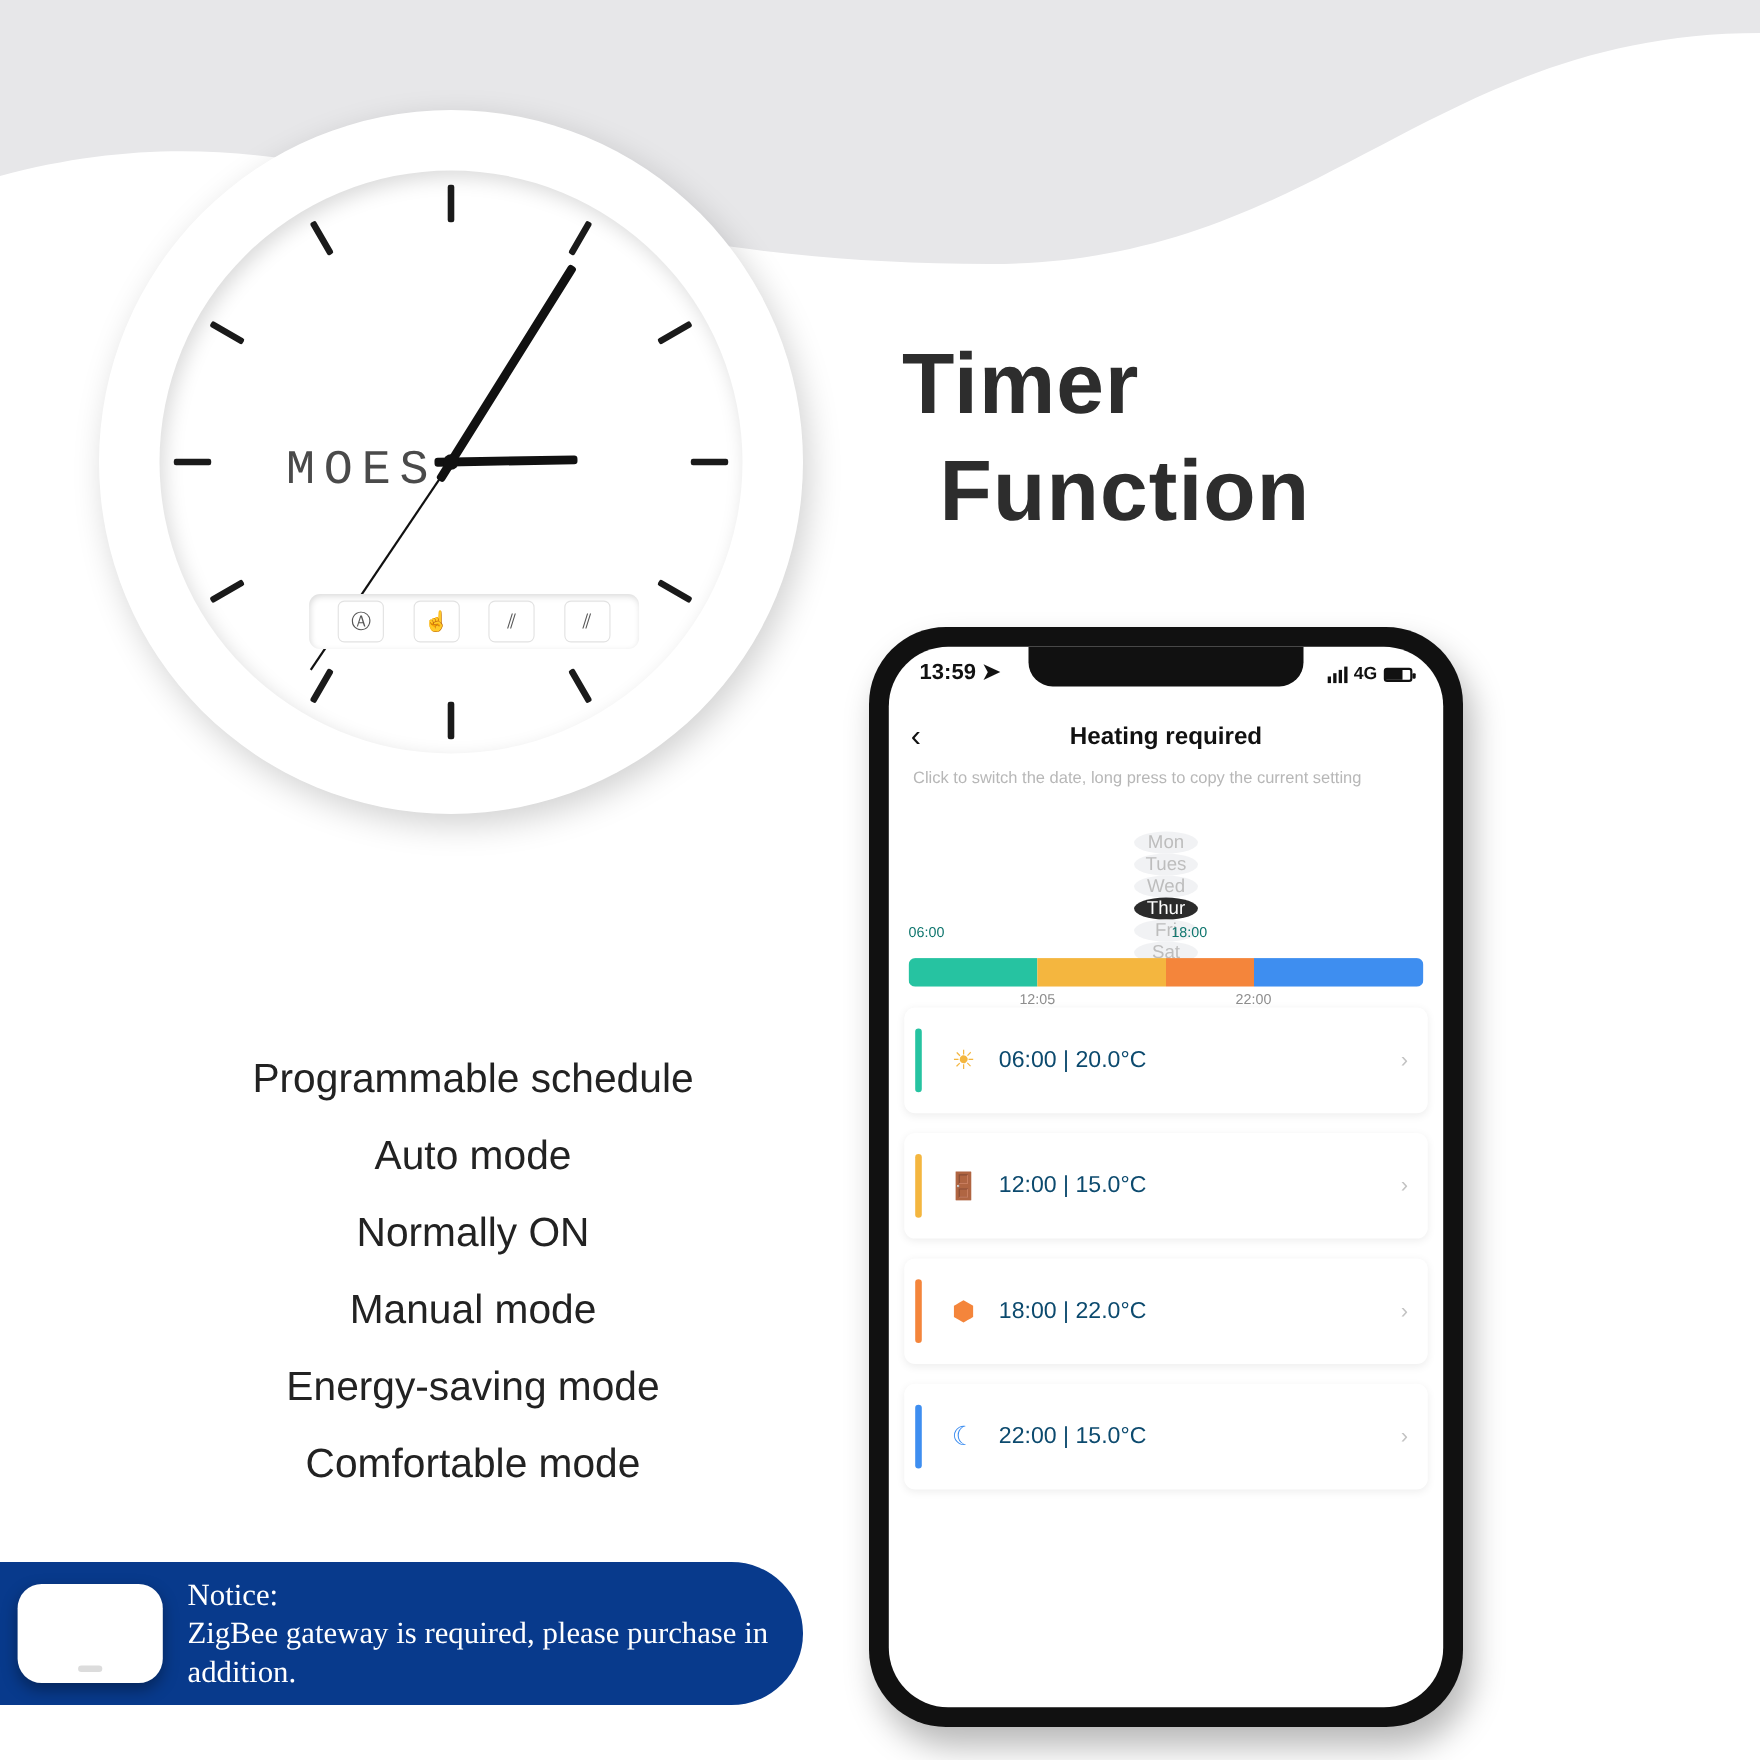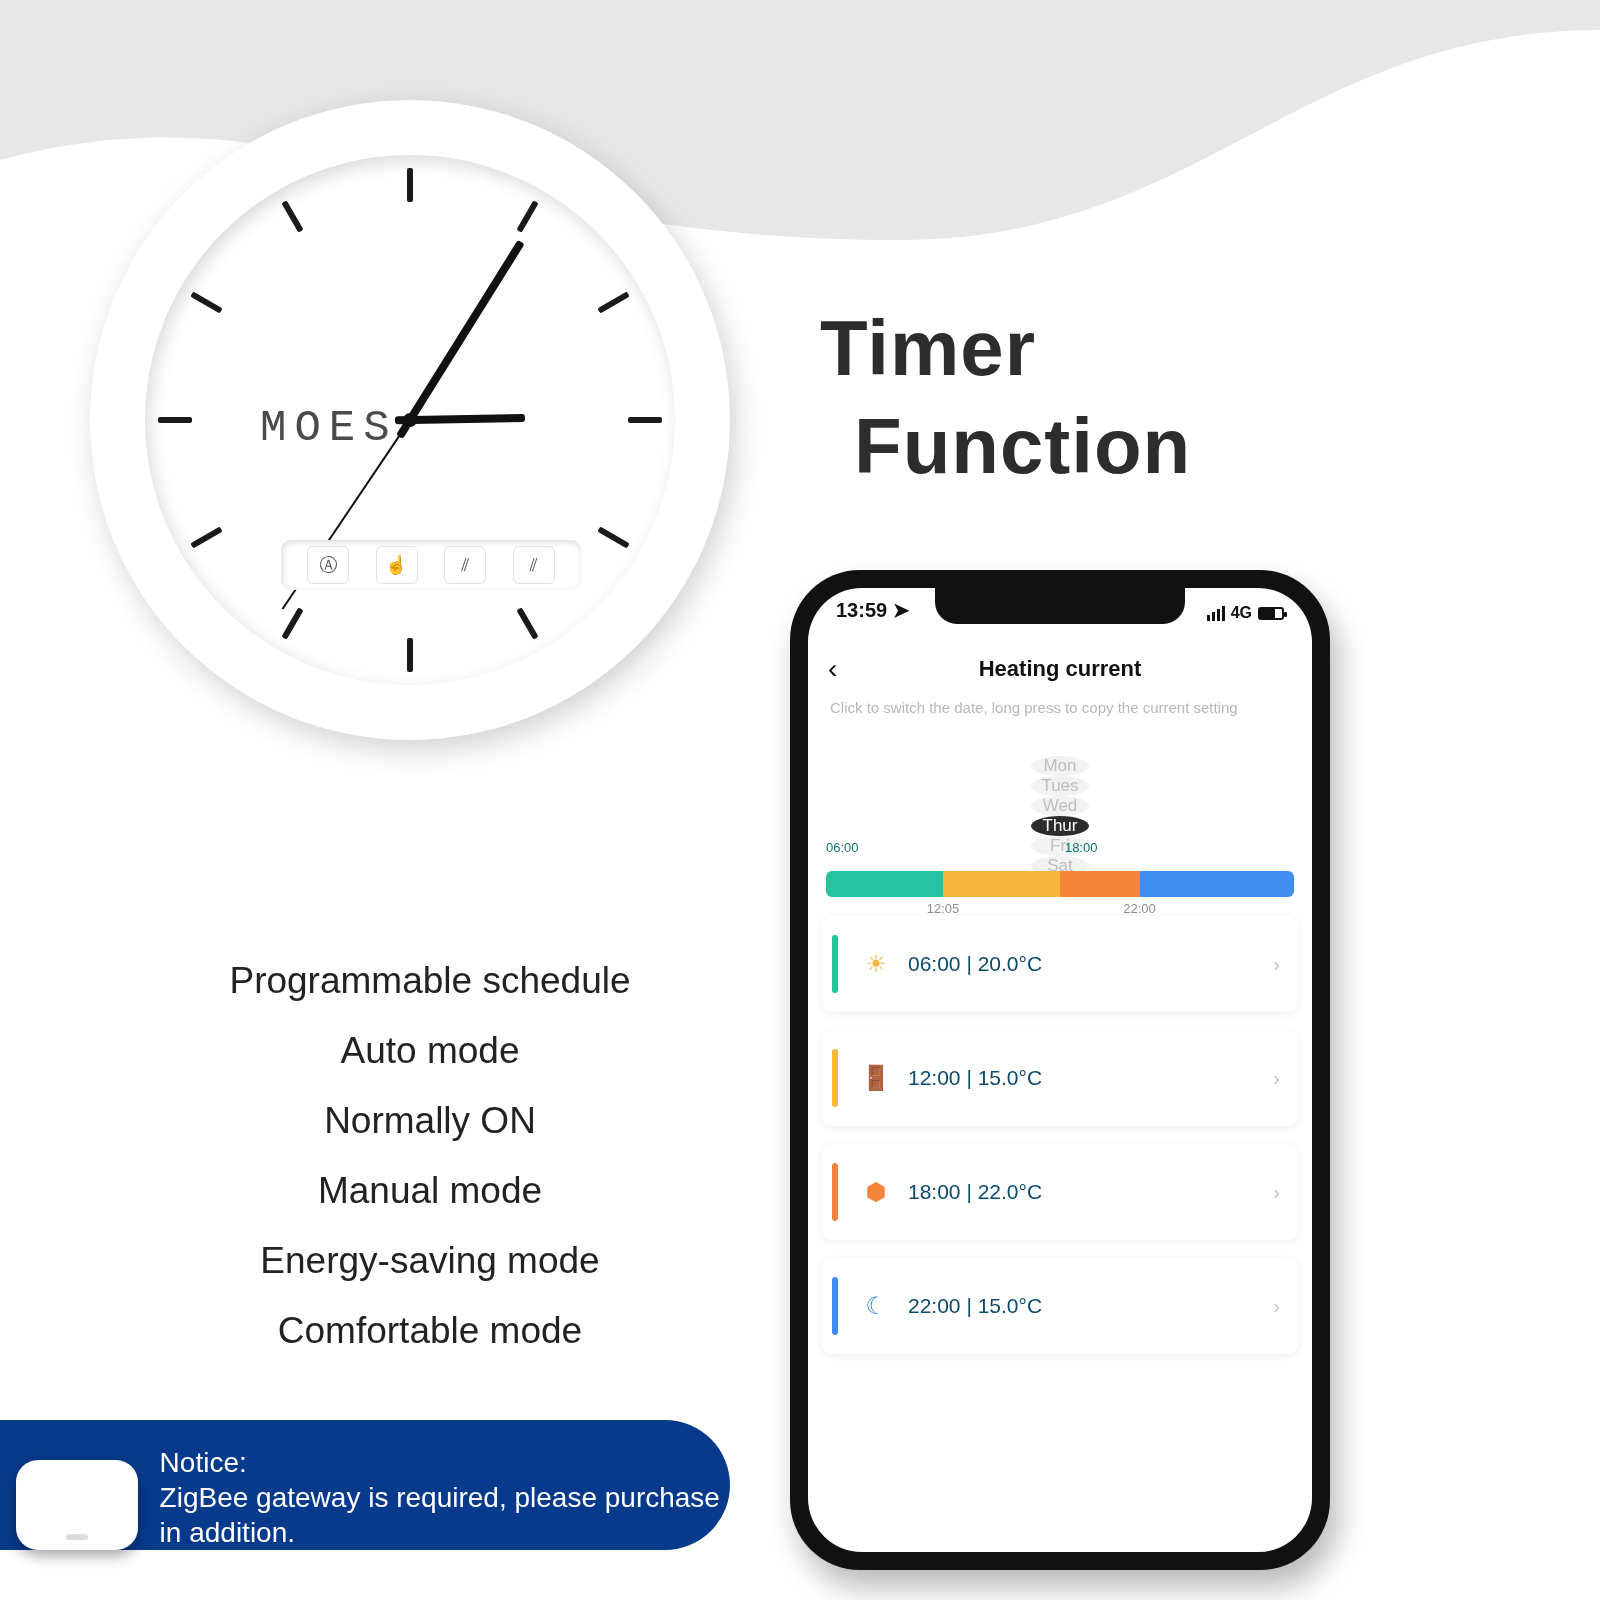--- a/index.html
+++ b/index.html
@@ -53,21 +53,21 @@
   }
 
   
   .features { position: absolute; top: 960px; left: 130px; width: 600px; text-align: center; }
   .features .feat { font-size: 37px; color: #222; margin-bottom: 28px; }
 
   
   .notice {
     position: absolute; bottom: 50px; left: 0; width: 730px; height: 130px;
     background: #083a8c; border-top-right-radius: 80px; border-bottom-right-radius: 80px;
-    display: flex; align-items: flex-end; padding-left: 16px; color: #fff;
+    display: flex; align-items: center; padding-left: 16px; color: #fff; font-family: Liberation Serif, serif;
   }
   .hub {
     width: 150px; height: 90px; background: #fff; border-radius: 22px; margin-right: 22px;
     box-shadow: 0 6px 14px rgba(0,0,0,0.35); position: relative;
   }
   .hub::after { content: ""; position: absolute; bottom: 10px; left: 50%; width: 22px; height: 6px; margin-left: -11px; background: #dcdcdc; border-radius: 3px; }
   .notice-text { font-size: 28px; line-height: 1.25; }
 
   
   .phone {
@@ -231,21 +231,21 @@
             </span>
           <span>4G</span>
           <span class="batt">
               <i></i>
             </span>
         </span>
       </div>
 
       <div class="hdr">
         <span class="back">‹</span>
-        <span class="title">Heating current</span>
+        <span class="title">Heating required</span>
       </div>
 
       <div class="hint">Click to switch the date, long press to copy the current setting</div>
 
       <div class="days">
         <div class="day">Mon</div>
         <div class="day">Tues</div>
         <div class="day">Wed</div>
         <div class="day active">Thur</div>
         <div class="day">Fri</div>

